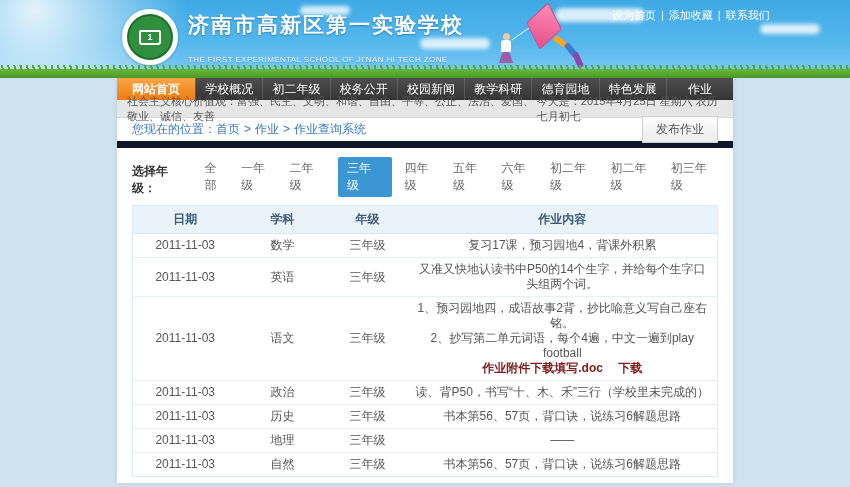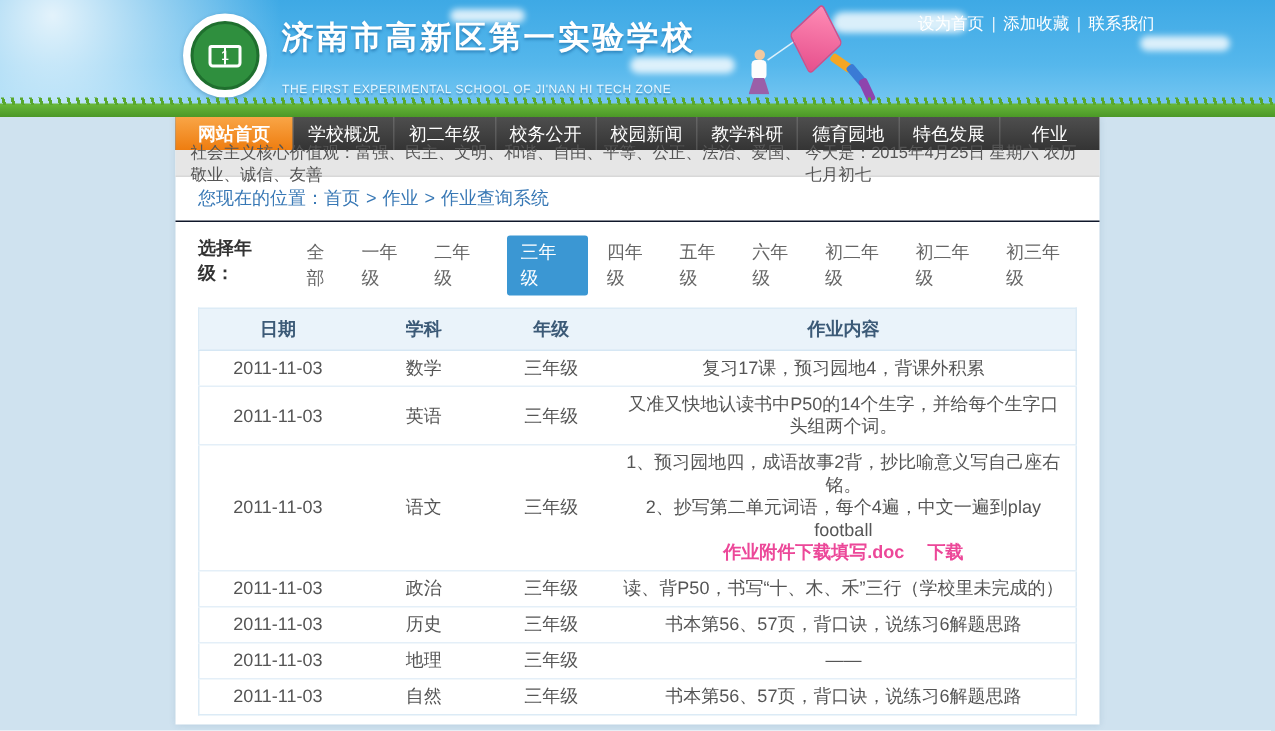--- a/index.html
+++ b/index.html
@@ -68,28 +68,28 @@
   .nav a { flex:1; display:flex; align-items:center; justify-content:center; color:#fff;
     font-size:12px; text-decoration:none; border-left:1px solid rgba(255,255,255,.14); }
   .nav a:first-child { border-left:none; }
   .nav a.active { flex:1.18; background:linear-gradient(#f9a546,#ee7d10); font-weight:bold; }
   
   .valuesbar { height:18px; background:#e6e6e6; border-bottom:1px solid #d8d8d8;
     display:flex; align-items:center; justify-content:space-between; padding:0 10px;
     font-size:11px; color:#555; }
   
   .crumb-row { height:30px; display:flex; align-items:center; justify-content:space-between;
-    padding:0 15px; border-bottom:1px solid #0f172a; }
+    padding:0 15px; border-bottom:7px solid #0f172a; }
   .crumb { color:#3878b5; font-size:12px; }
   .crumb a { color:#3878b5; text-decoration:none; }
   .crumb .csep { margin:0 4px; }
   .publish-btn { font-size:12px; color:#555; background:linear-gradient(#fdfdfd,#ececec);
     border:1px solid #cfcfcf; padding:4px 13px; cursor:pointer; }
   
-  .filter-row { display:flex; align-items:flex-start; padding:9px 15px 8px 15px; font-size:12px; }
+  .filter-row { display:flex; align-items:flex-end; padding:9px 15px 8px 15px; font-size:12px; }
   .grade-label,.date-label { font-weight:bold; color:#333; }
   .grades { display:flex; align-items:center; }
   .grades a { color:#666; text-decoration:none; margin-left:13px; }
   .grades a.active { background:#3b97d3; color:#fff; padding:3px 9px; border-radius:2px; }
   .date-group { margin-left:auto; display:flex; align-items:center; }
   .date-group .date-label { margin-right:6px; }
   .date-input { width:102px; height:21px; border:1px solid #c2cdd7; padding:0 7px;
     font-size:11px; color:#555; font-family:"DejaVu Sans Mono","Liberation Mono",monospace; }
   .date-drop { width:21px; height:21px; border:1px solid #8ba2b6; background:linear-gradient(#a9bccd,#8ea7bc);
     display:flex; align-items:center; justify-content:center; cursor:pointer; }
@@ -98,21 +98,21 @@
   
   .table-wrap { padding:0 15px 6px 15px; }
   table.hw { width:100%; border-collapse:collapse; font-size:12px; color:#555;
     border:1px solid #dcebf6; }
   table.hw th { background:#eaf3fa; color:#3c5a77; font-weight:bold; padding:5px 8px;
     border-bottom:1px solid #d6e7f4; }
   table.hw td { padding:4px 8px; border-bottom:1px solid #e4eff8; line-height:15px; }
   table.hw tr:last-child td { border-bottom:none; }
   .c-date,.c-sub,.c-grade { text-align:center; }
   th.h-content,.c-content { text-align:center; }
-  .attach a { color:#ec4899; font-weight:bold; text-decoration:none; }
+  .attach a { color:#7f1d1d; font-weight:bold; text-decoration:none; }
   .attach a.dl { margin-left:12px; }
 </style>
 </head>
 <body>
 
 <div class="header">
   <div class="sun-glow"></div>
   <div class="cloud c1"></div>
   <div class="cloud c2"></div>
   <div class="cloud c3"></div>
@@ -164,20 +164,21 @@
 
   <div class="valuesbar">
     <span>社会主义核心价值观：富强、民主、文明、和谐、自由、平等、公正、法治、爱国、敬业、诚信、友善</span>
     <span>今天是：2015年4月25日 星期六  农历七月初七</span>
   </div>
 
   <div class="crumb-row">
     <div class="crumb">
       <span>您现在的位置：</span><a href="#">首页</a><span class="csep">&gt;</span><a href="#">作业</a><span class="csep">&gt;</span><span>作业查询系统</span>
     </div>
+    <button class="publish-btn">发布作业</button>
   </div>
 
   <div class="filter-row">
     <span class="grade-label">选择年级：</span>
     <div class="grades">
       <a href="#">全部</a>
       <a href="#">一年级</a>
       <a href="#">二年级</a>
       <a href="#" class="active">三年级</a>
       <a href="#">四年级</a>

